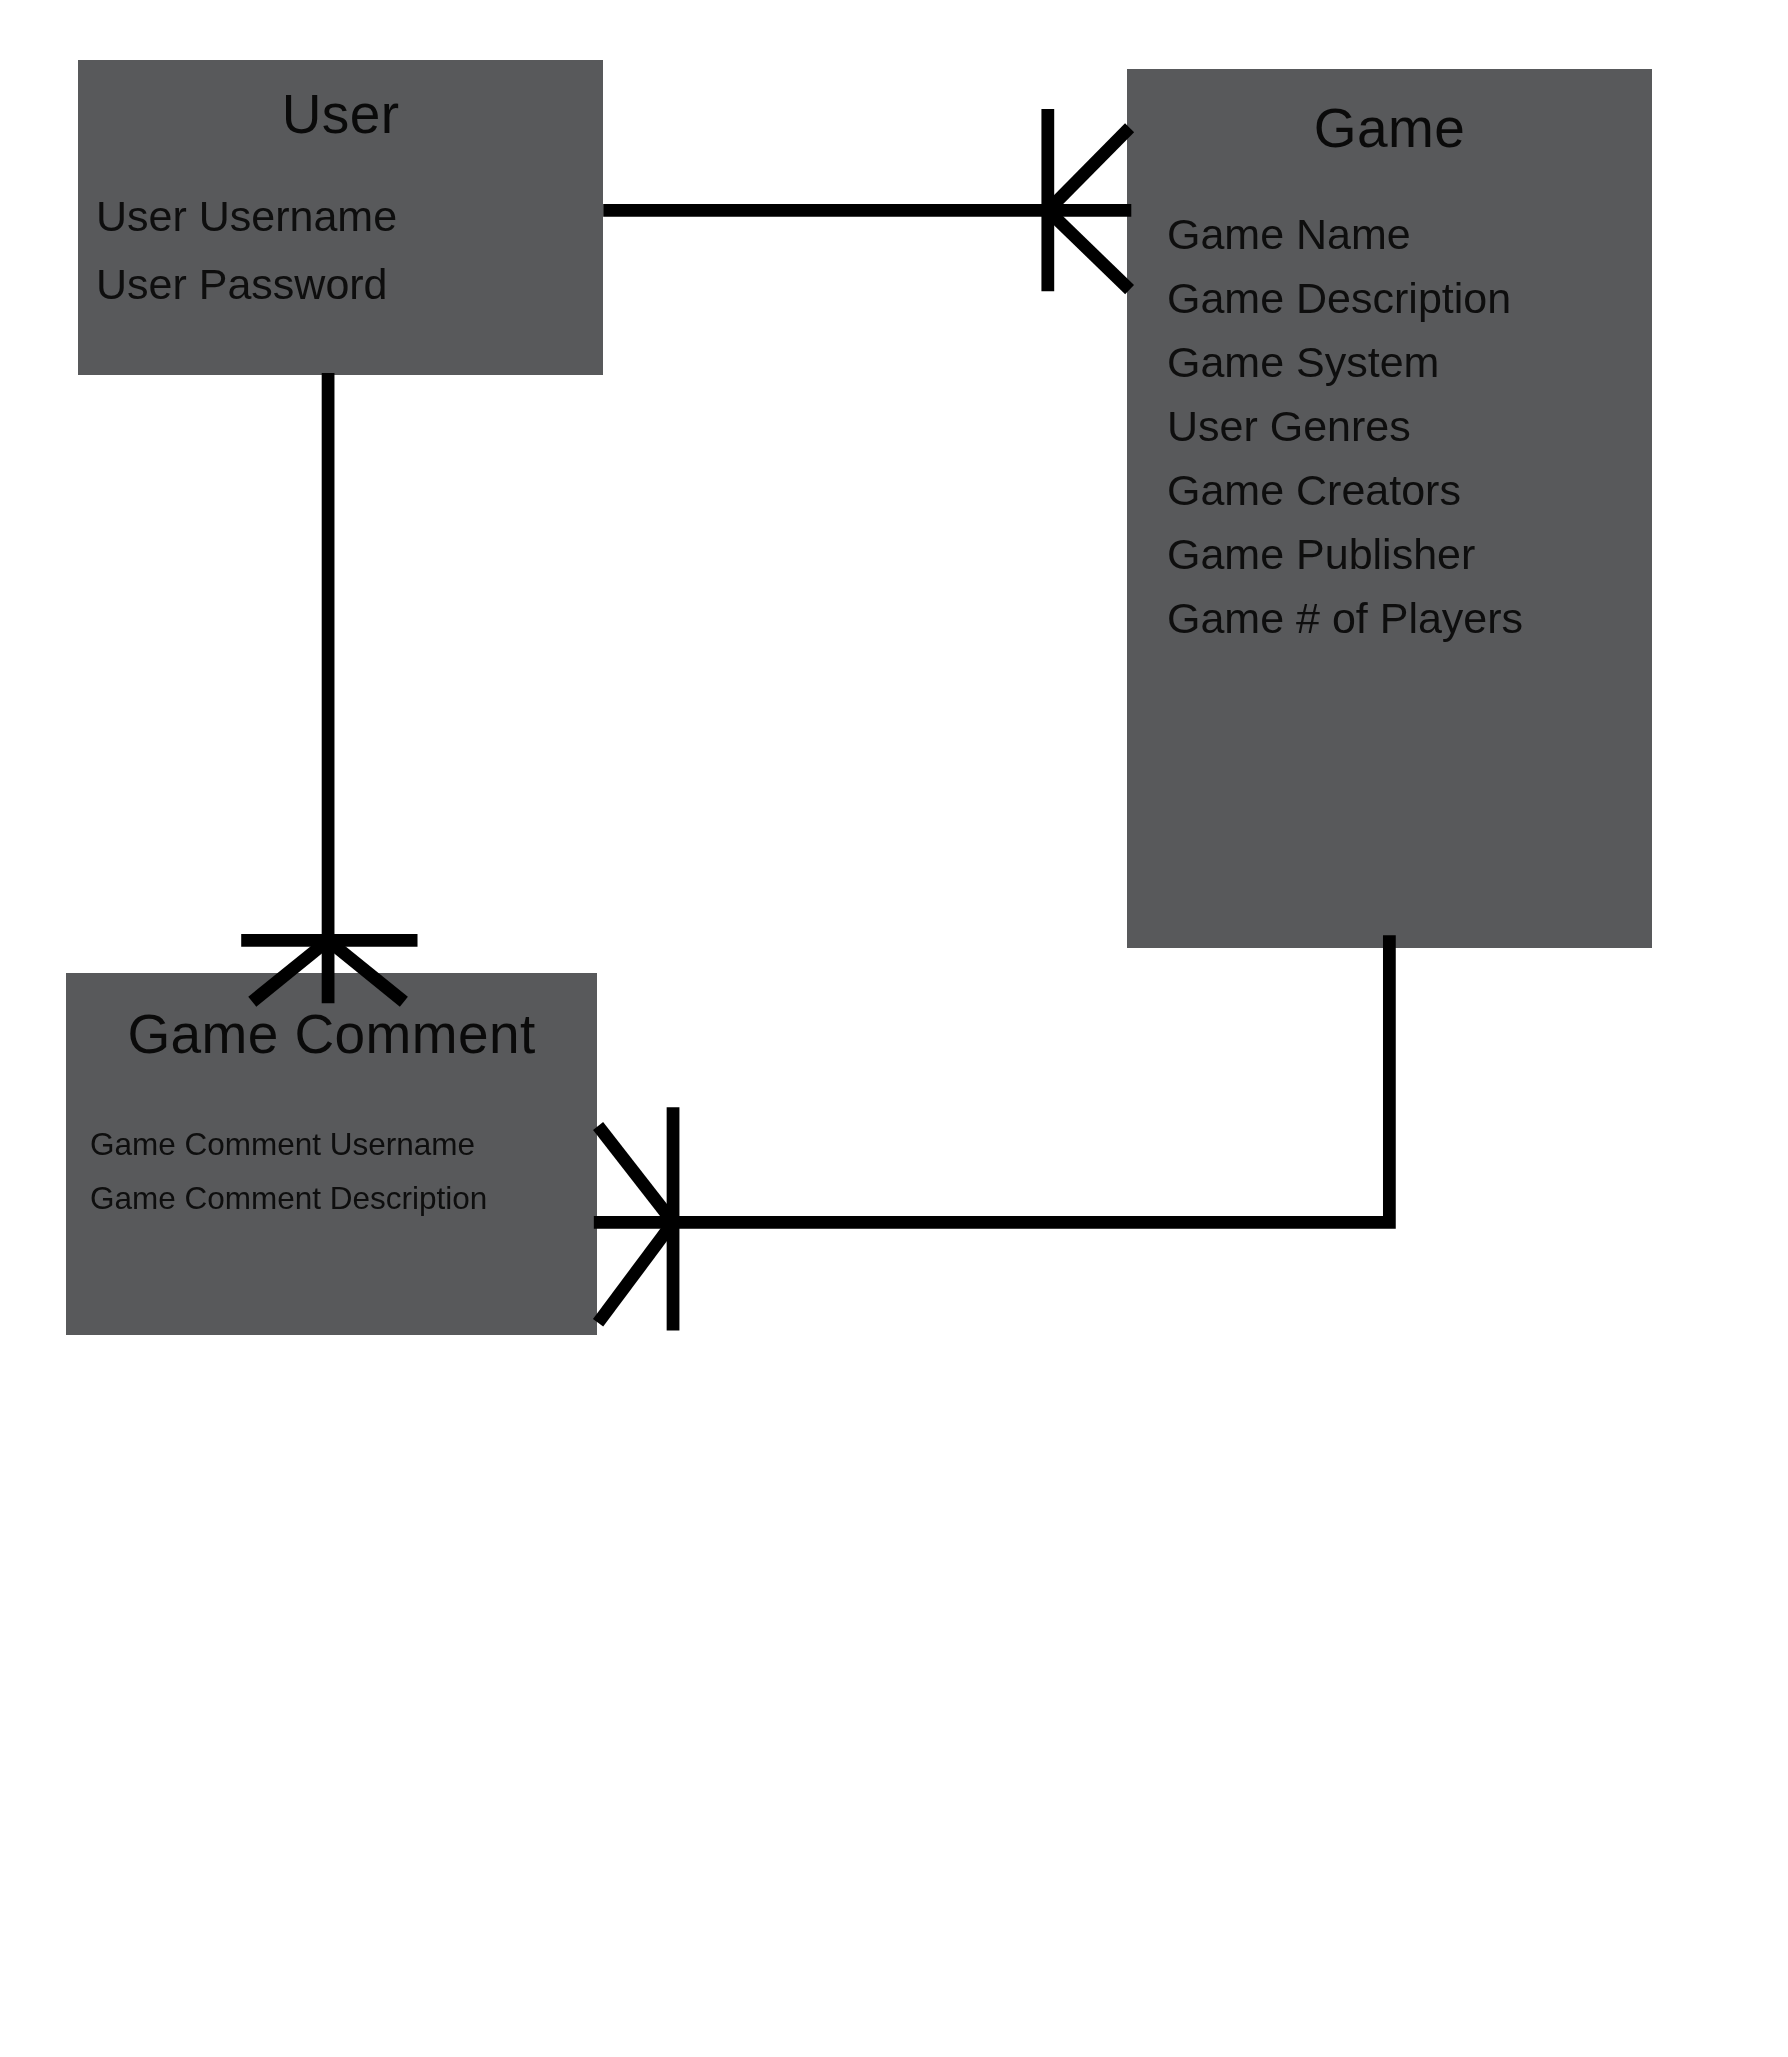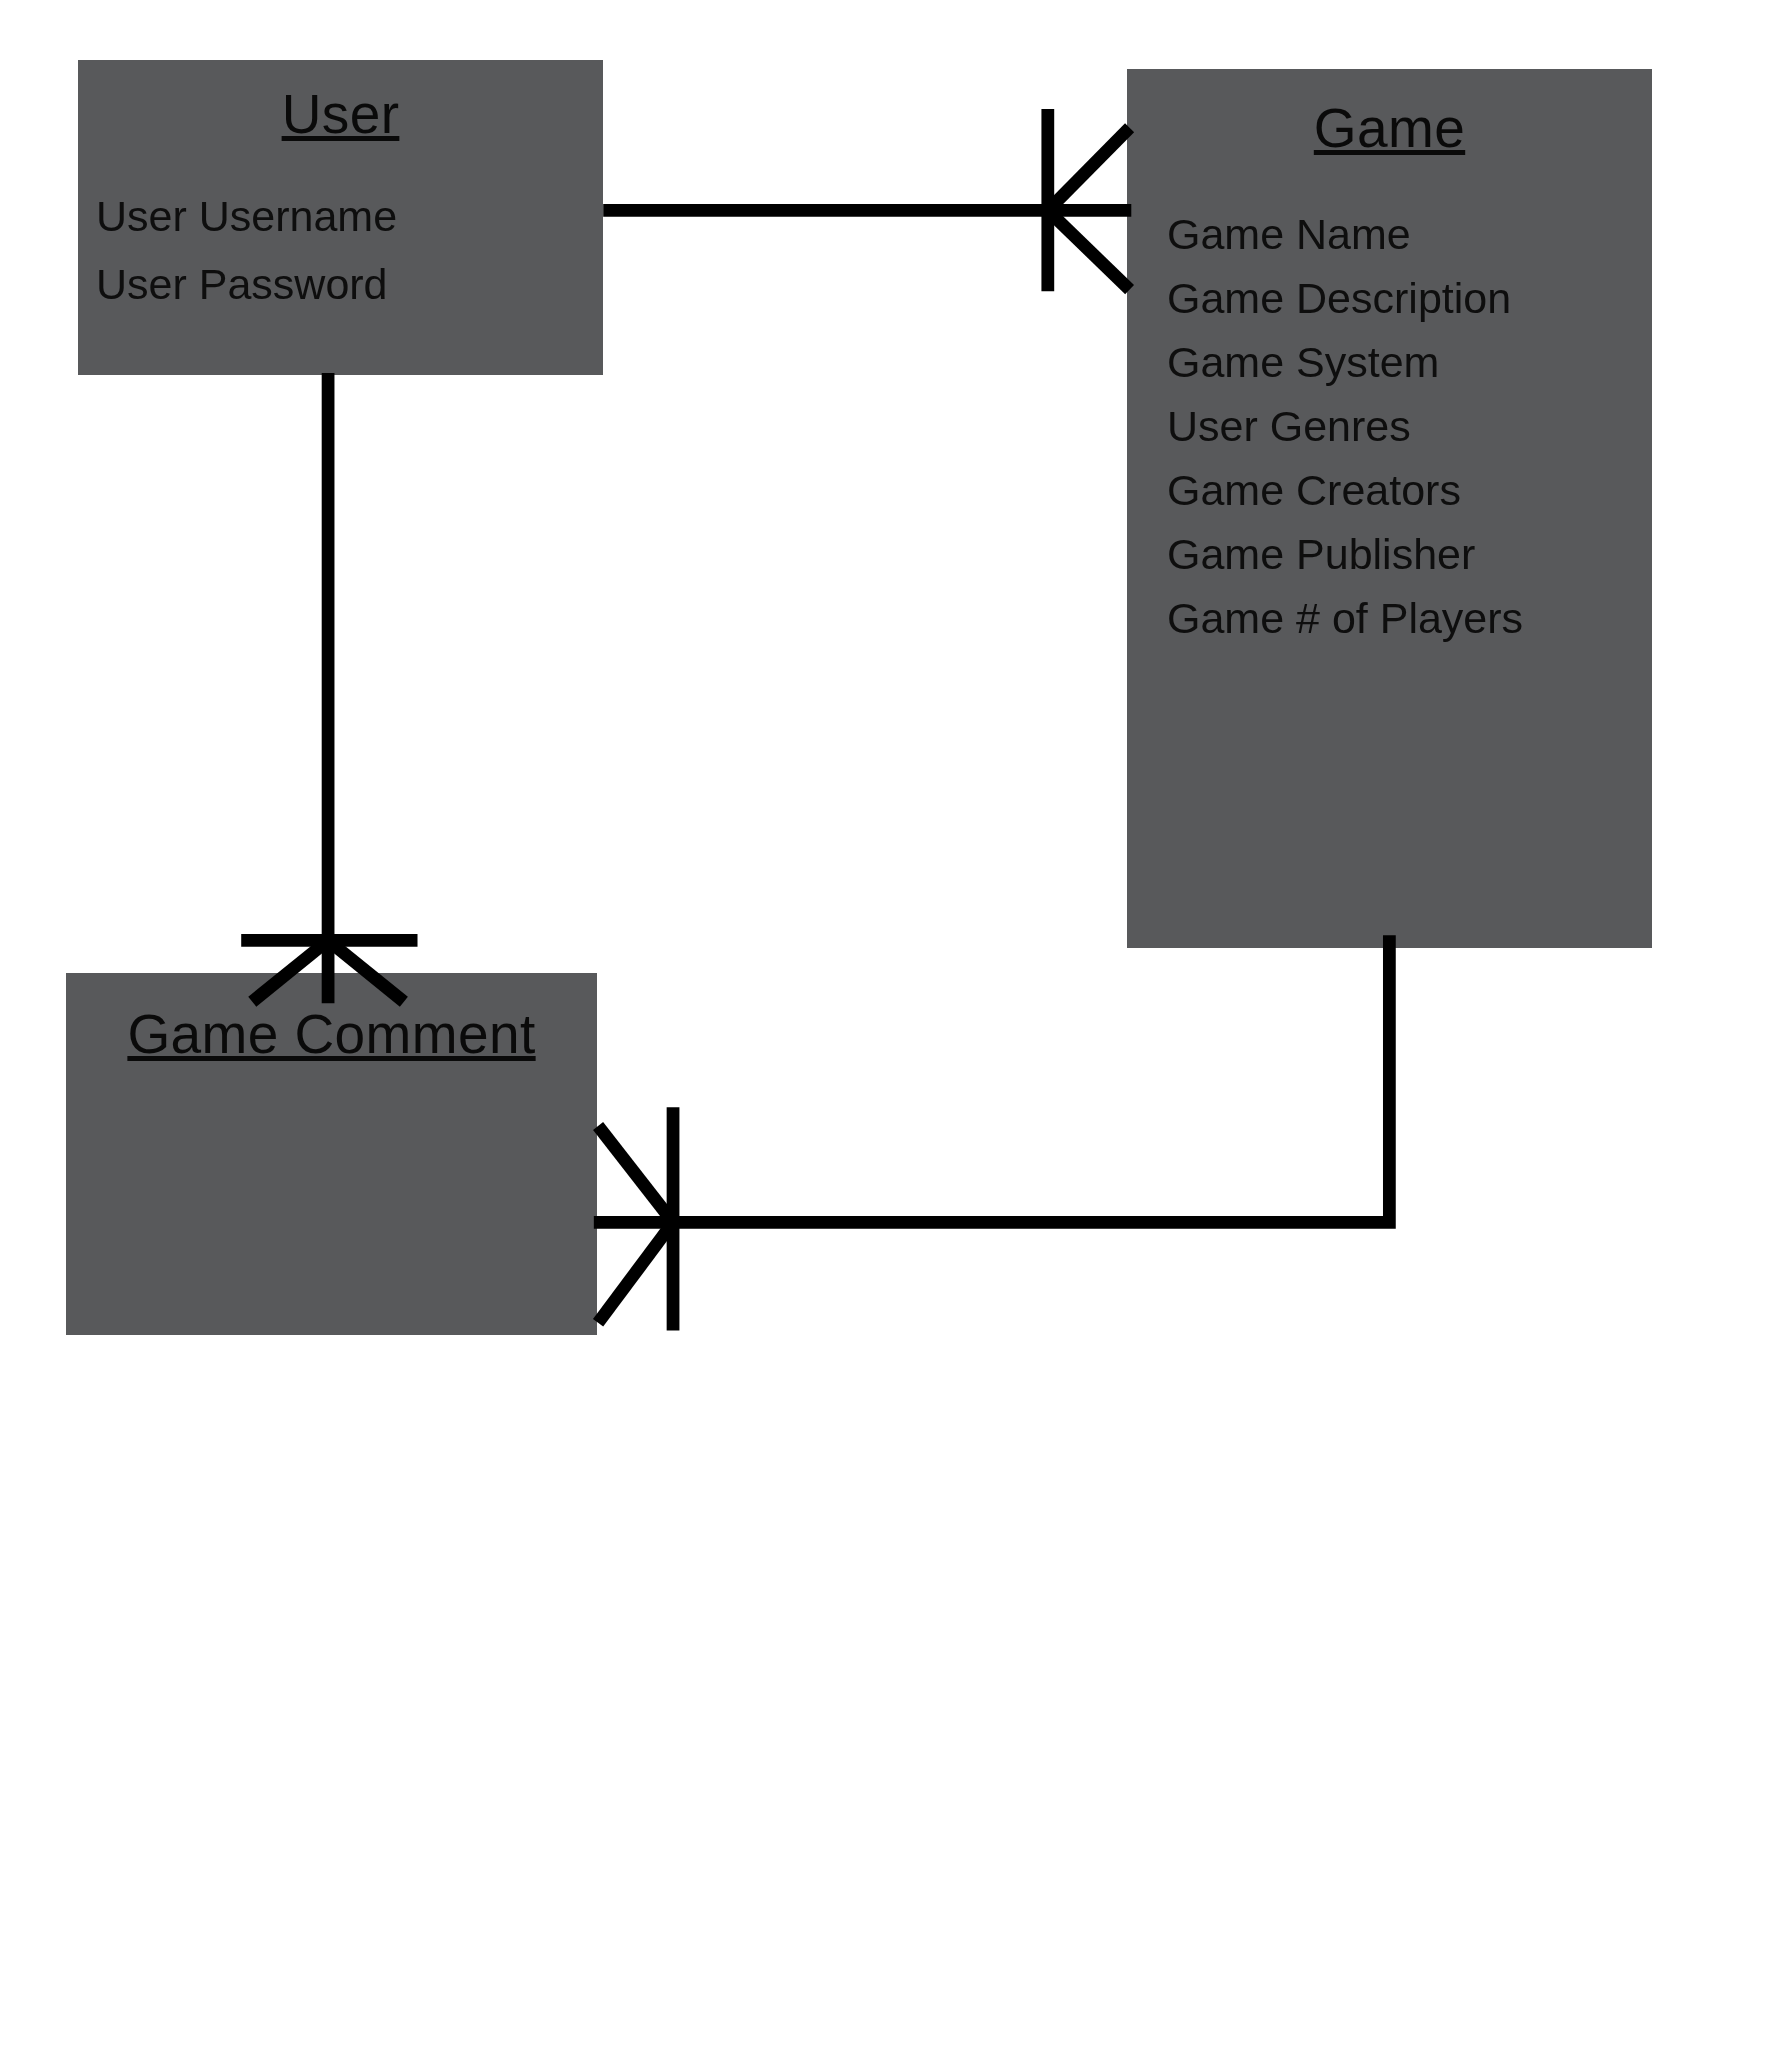--- a/index.html
+++ b/index.html
@@ -35,21 +35,20 @@
     position: absolute;
     background: #58595b;
     color: #0e0e0e;
     z-index: 1;
   }
   .entity-title {
     text-align: center;
     font-size: 55px;
     color: #0a0a0a;
     letter-spacing: 0.4px;
-    text-decoration: underline;
   }
   .attrs {
     color: #0e0e0e;
   }
   .attr { white-space: nowrap; }
 
   
   .entity-user { left: 78px; top: 60px; width: 525px; height: 315px; }
   .entity-user .entity-title { padding-top: 22px; }
   .entity-user .attrs { margin-top: 36px; padding-left: 18px; font-size: 43px; line-height: 68px; }
@@ -85,20 +84,24 @@
       <div class="attr">Game System</div>
       <div class="attr">User Genres</div>
       <div class="attr">Game Creators</div>
       <div class="attr">Game Publisher</div>
       <div class="attr">Game # of Players</div>
     </div>
   </div>
 
   <div class="entity entity-game-comment">
     <div class="entity-title">Game Comment</div>
+    <div class="attrs">
+      <div class="attr">Game Comment Username</div>
+      <div class="attr">Game Comment Description</div>
+    </div>
   </div>
 
   <svg class="connectors" viewBox="0 0 2100 2415" xmlns="http://www.w3.org/2000/svg">
 
     <g>
       <path d="M 708 247 H 1328"></path>
       <path d="M 1230 128 V 342"></path>
       <path d="M 1230 247 L 1326 150"></path>
       <path d="M 1230 247 L 1326 340"></path>
     </g>

